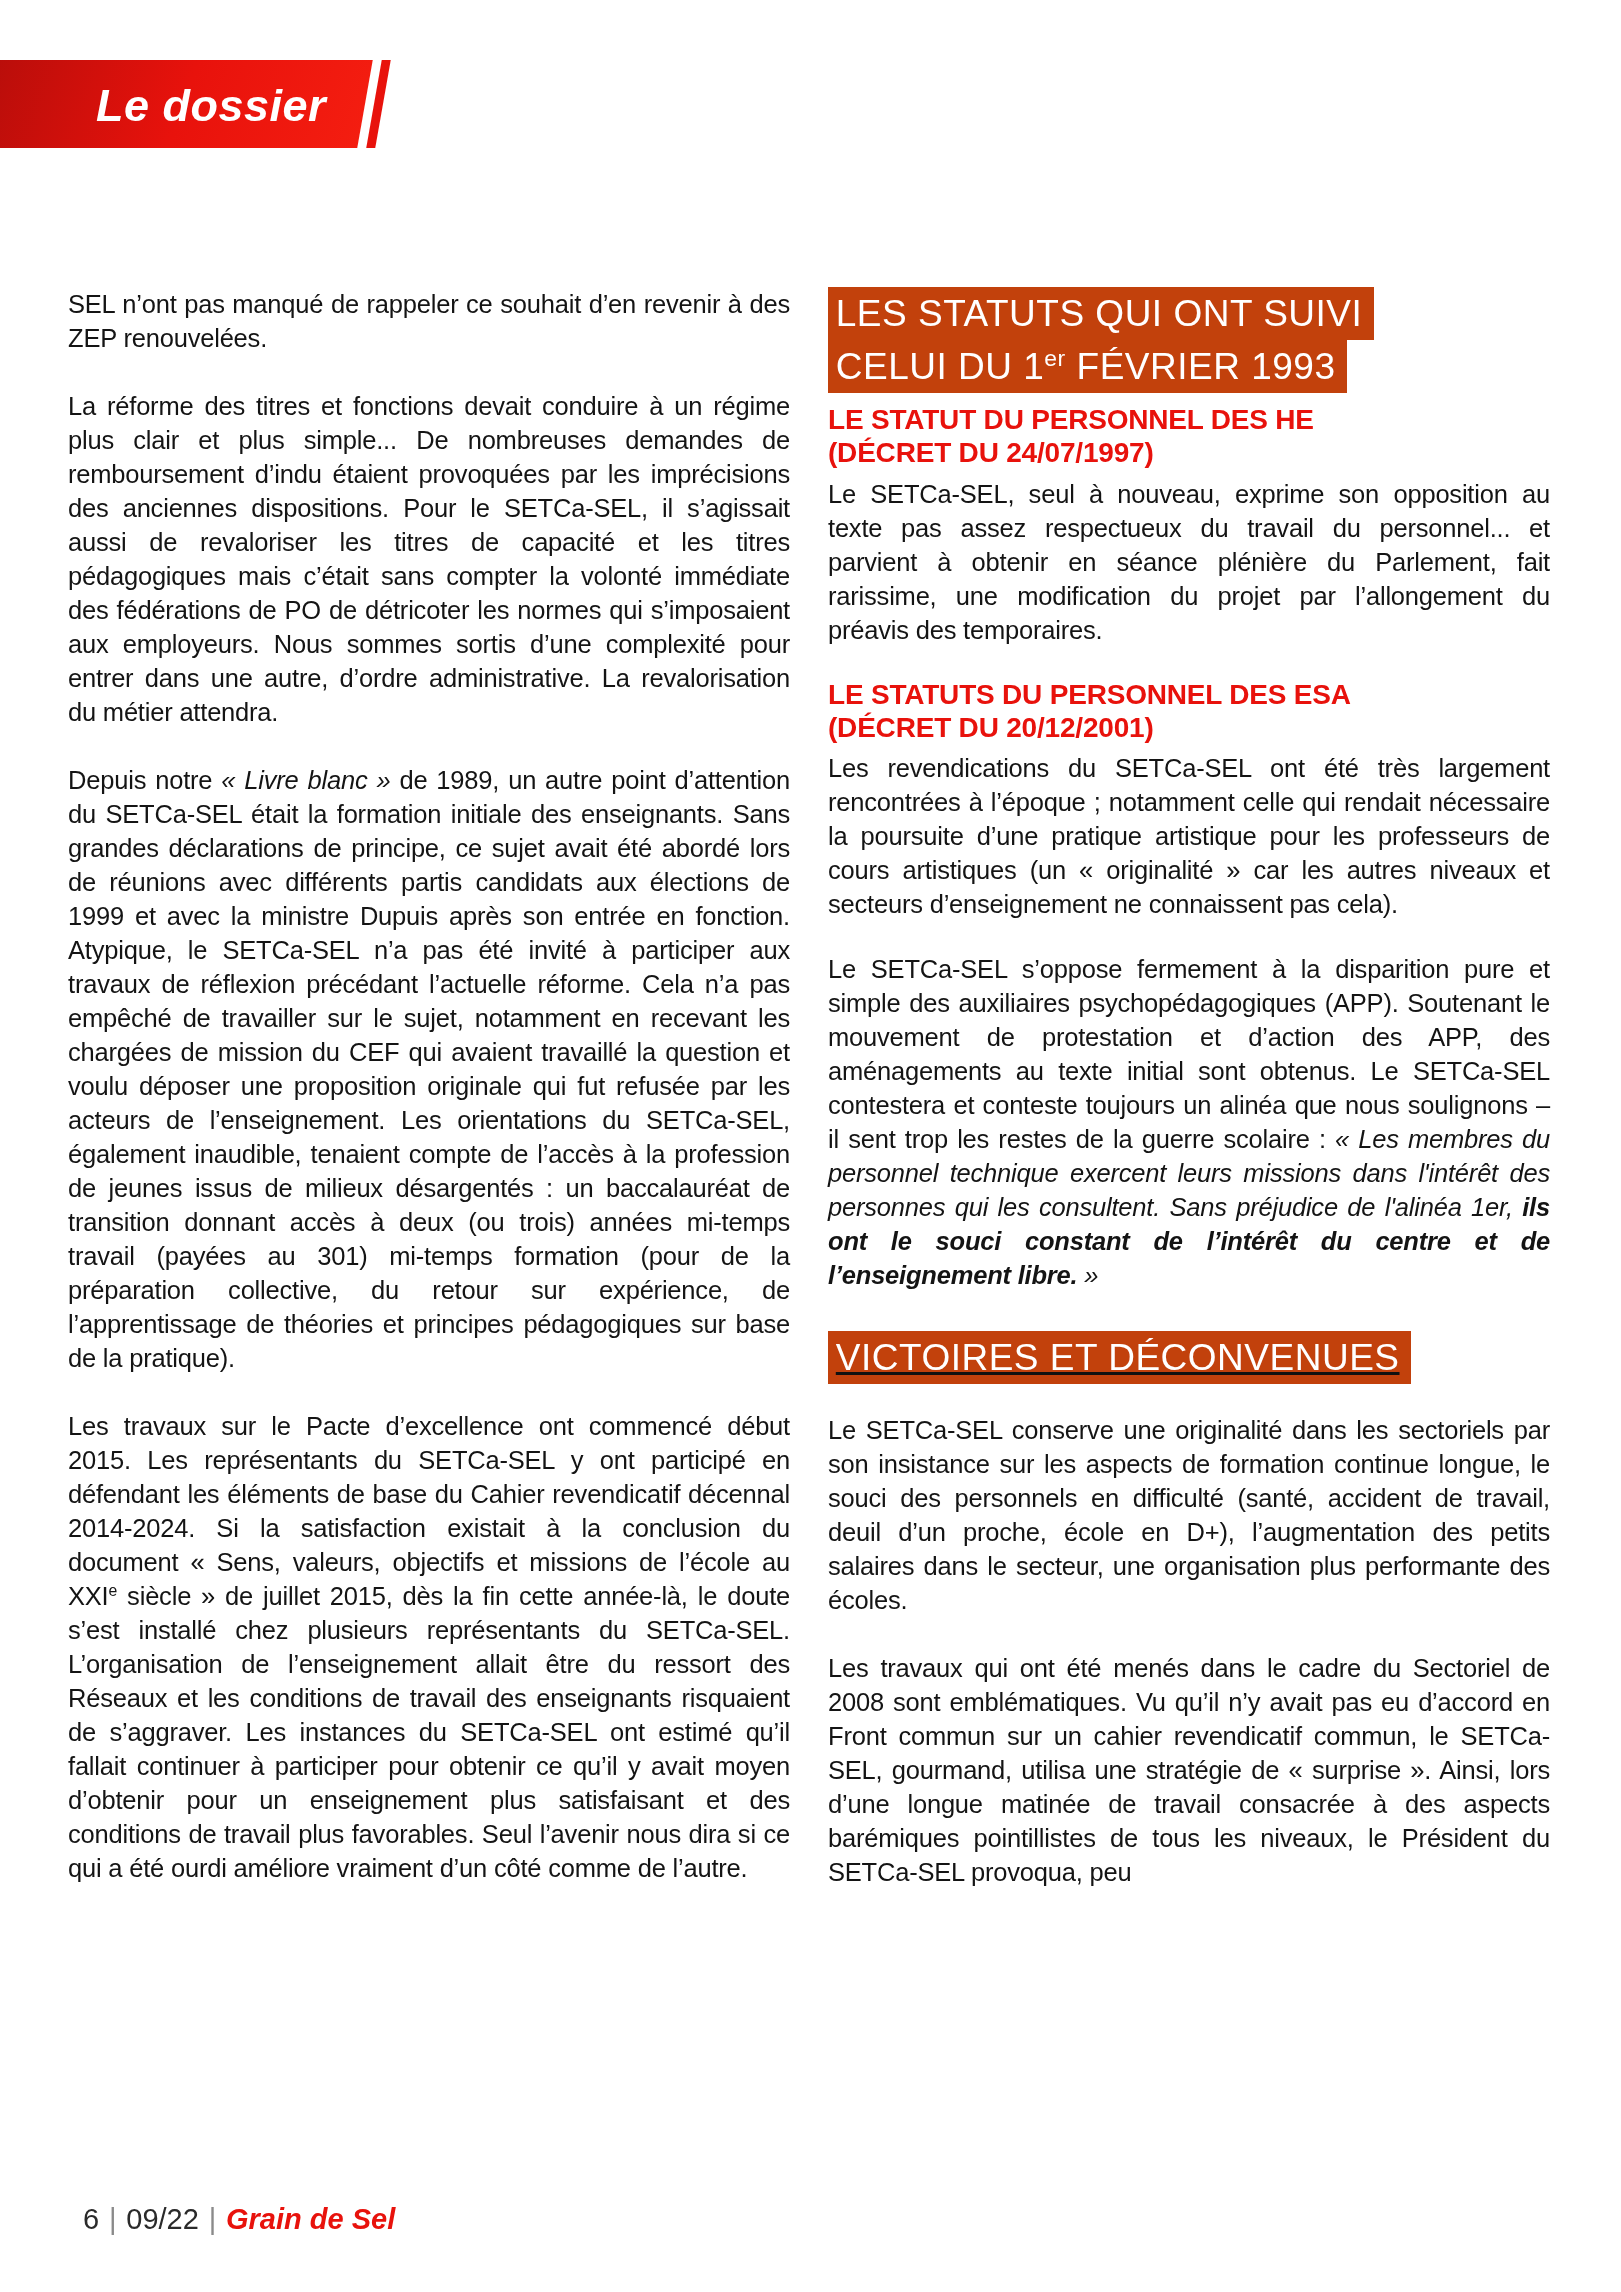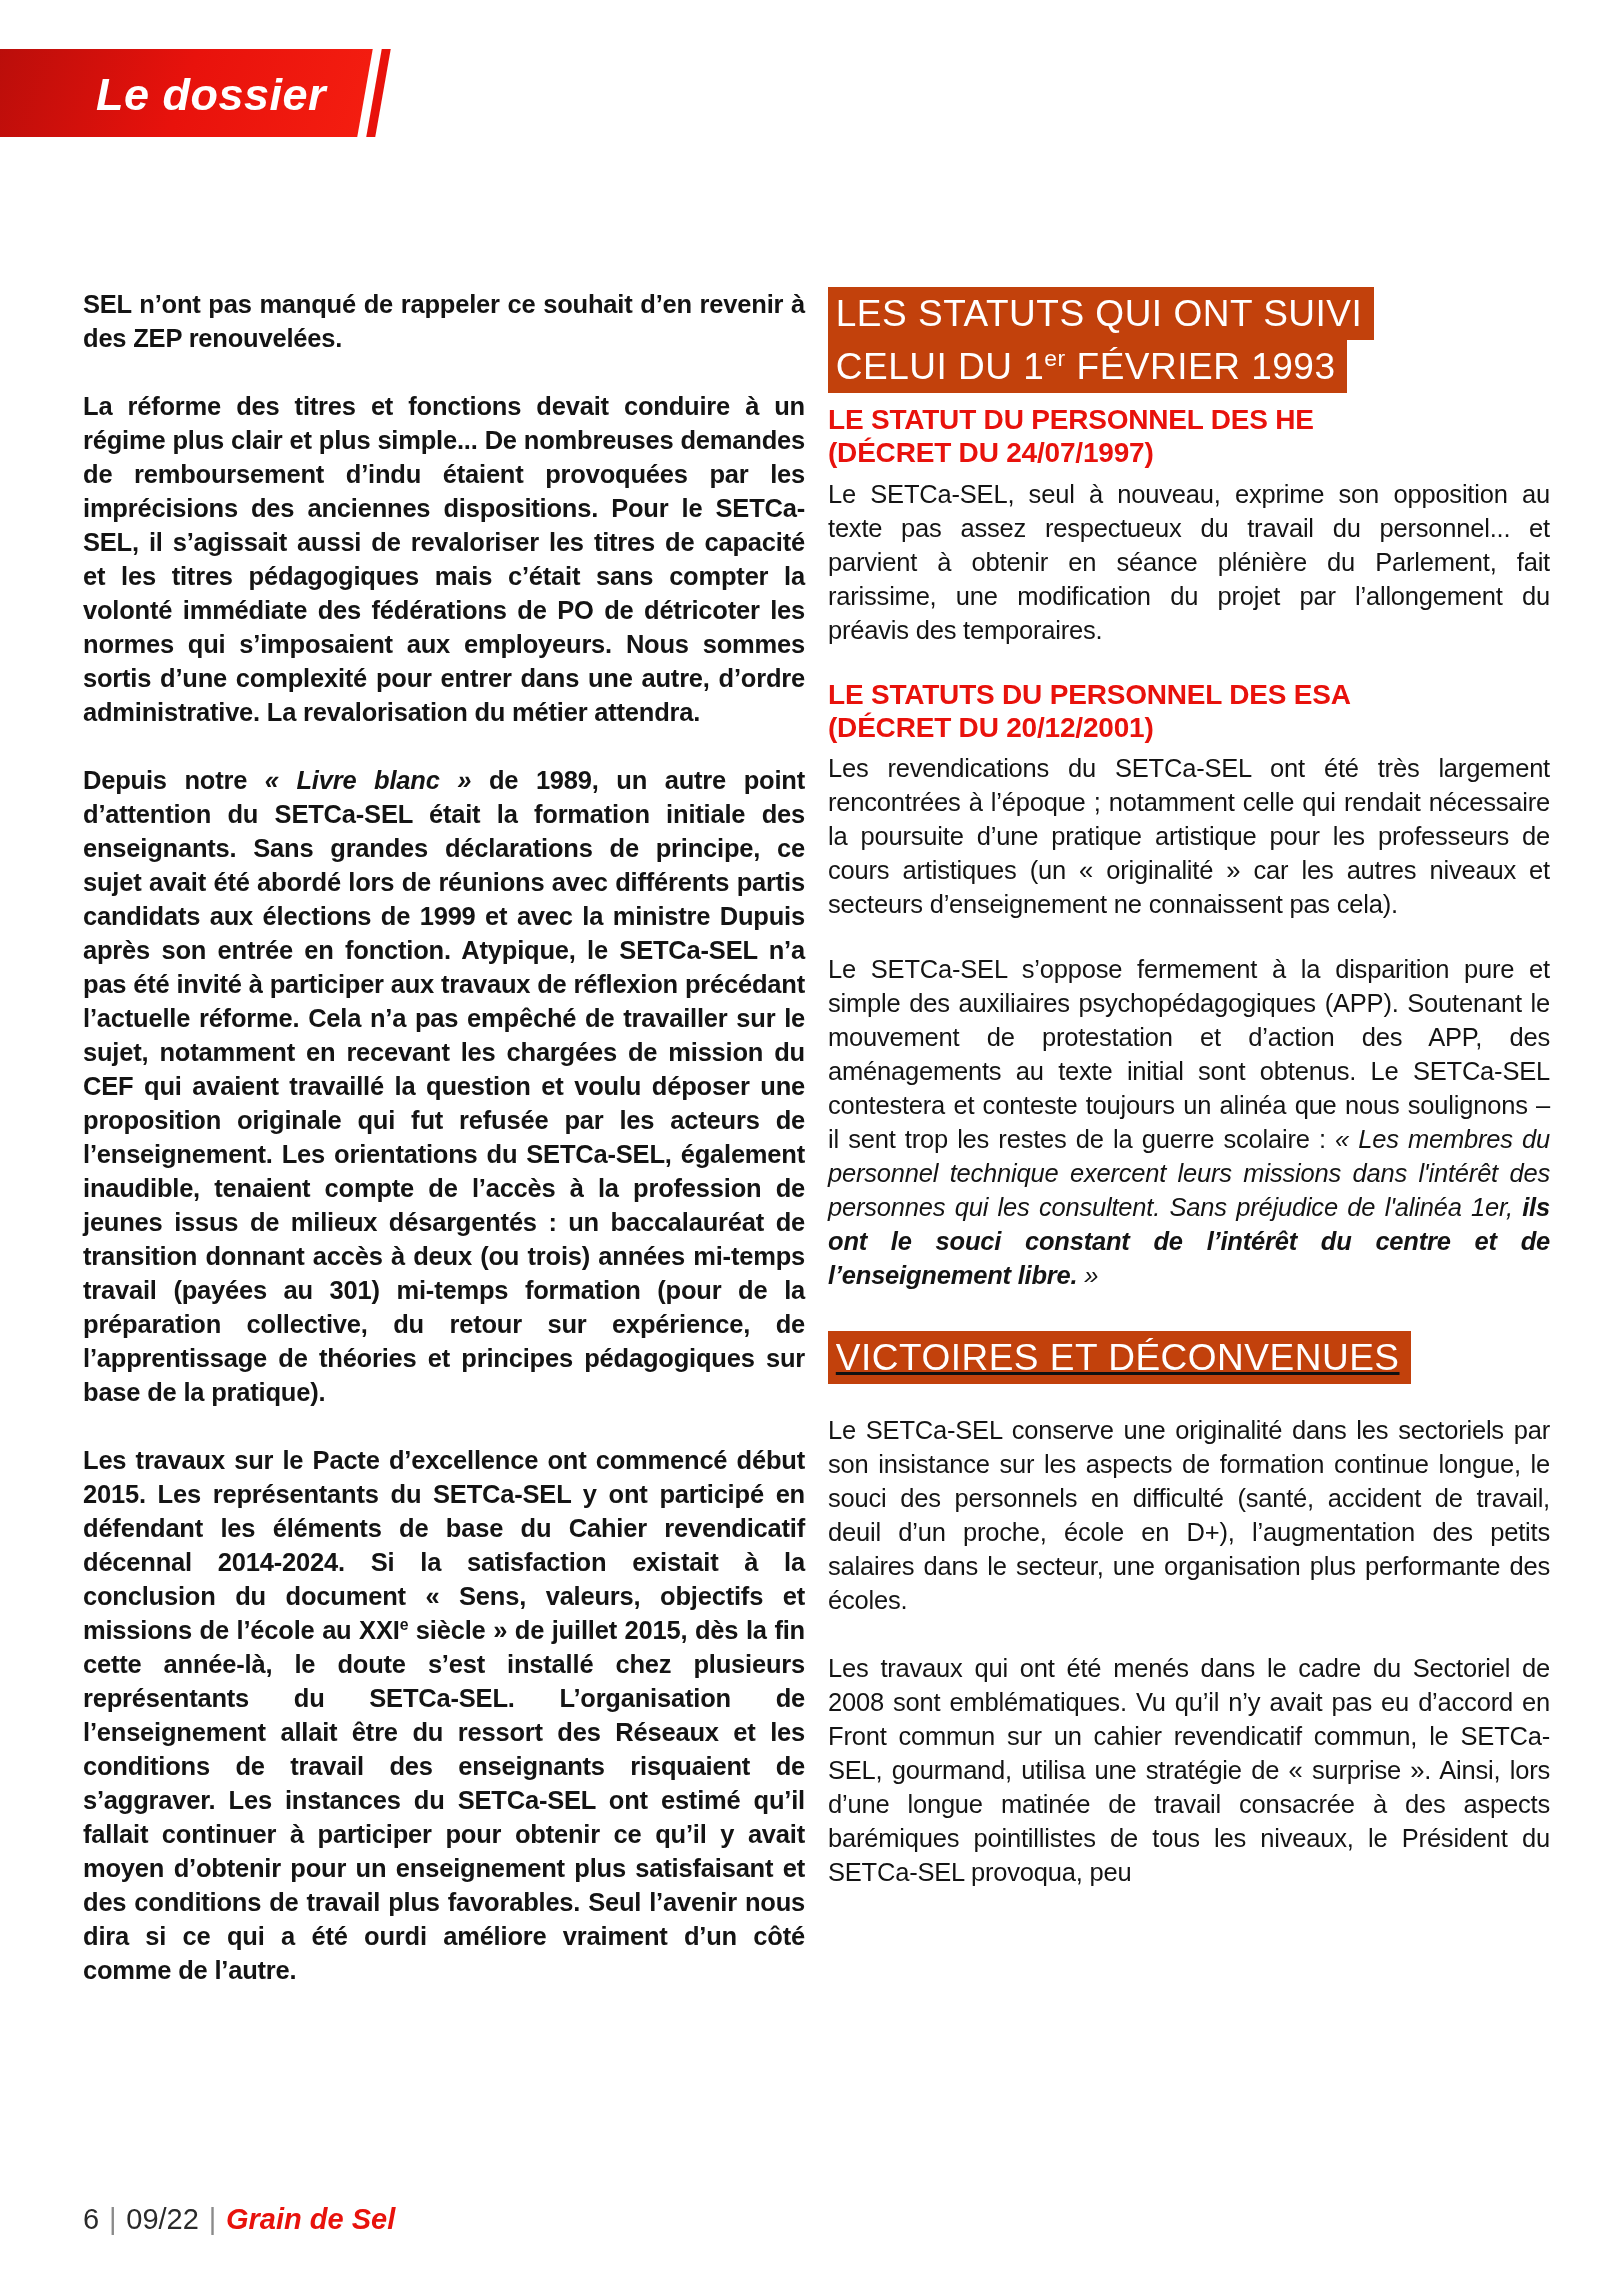--- a/index.html
+++ b/index.html
@@ -2,40 +2,40 @@
 <html lang="fr"><head>
 <meta charset="utf-8">
 <style>
   html,body{margin:0;padding:0;}
   body{
     width:1621px;height:2293px;position:relative;background:#ffffff;
     font-family:"Liberation Sans",sans-serif;color:#111;overflow:hidden;
   }
 
   
-  .dossier-banner{position:absolute;left:0;top:49px;width:392px;height:88px;}
+  .dossier-banner{position:absolute;left:0;top:60px;width:392px;height:88px;}
   .dossier-banner .shape-main{
     position:absolute;left:-39px;top:0;width:404px;height:88px;
     transform:skewX(-10deg);
     background:linear-gradient(100deg,#b30d0a 0%,#e8120c 55%,#f41d10 100%);
   }
   .dossier-banner .shape-stripe{
     position:absolute;left:374px;top:0;width:8.8px;height:88px;
     transform:skewX(-10deg);
     background:#e8120c;
   }
   .dossier-title{
     position:absolute;left:96px;top:19.6px;
     font-size:45px;font-weight:bold;font-style:italic;color:#ffffff;
     letter-spacing:0.5px;white-space:nowrap;
   }
 
   
   .col{position:absolute;top:287px;width:722px;}
-  .col-left{left:83px;font-weight:bold;}
+  .col-left{left:68px;}
   .col-right{left:828px;}
 
   .body-par{
     margin:0 0 34px 0;font-size:25.5px;line-height:34px;
     text-align:justify;color:#141414;letter-spacing:-0.2px;
   }
   .body-par:last-child{margin-bottom:0;}
   .body-par em{font-style:italic;}
   .body-par strong em, .body-par em strong{font-weight:bold;}
   sup.small-sup{font-size:0.62em;line-height:0;vertical-align:super;}

